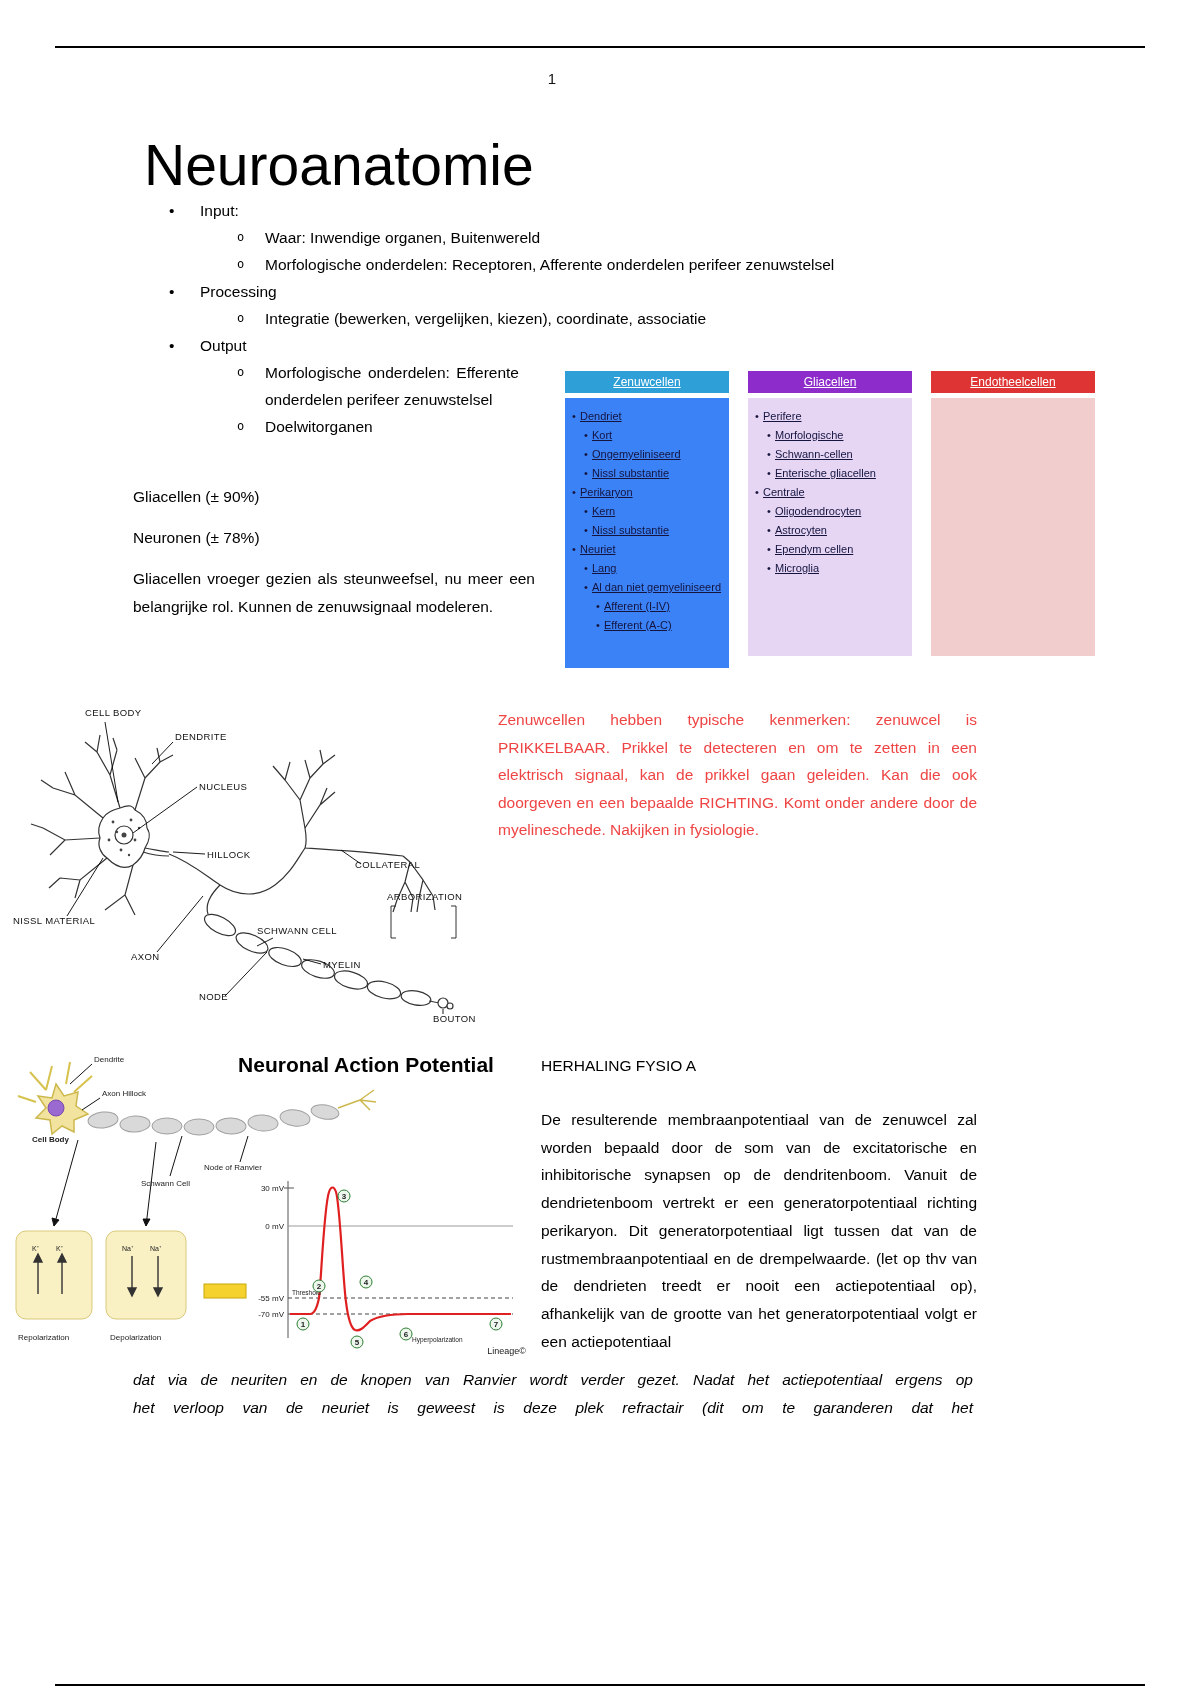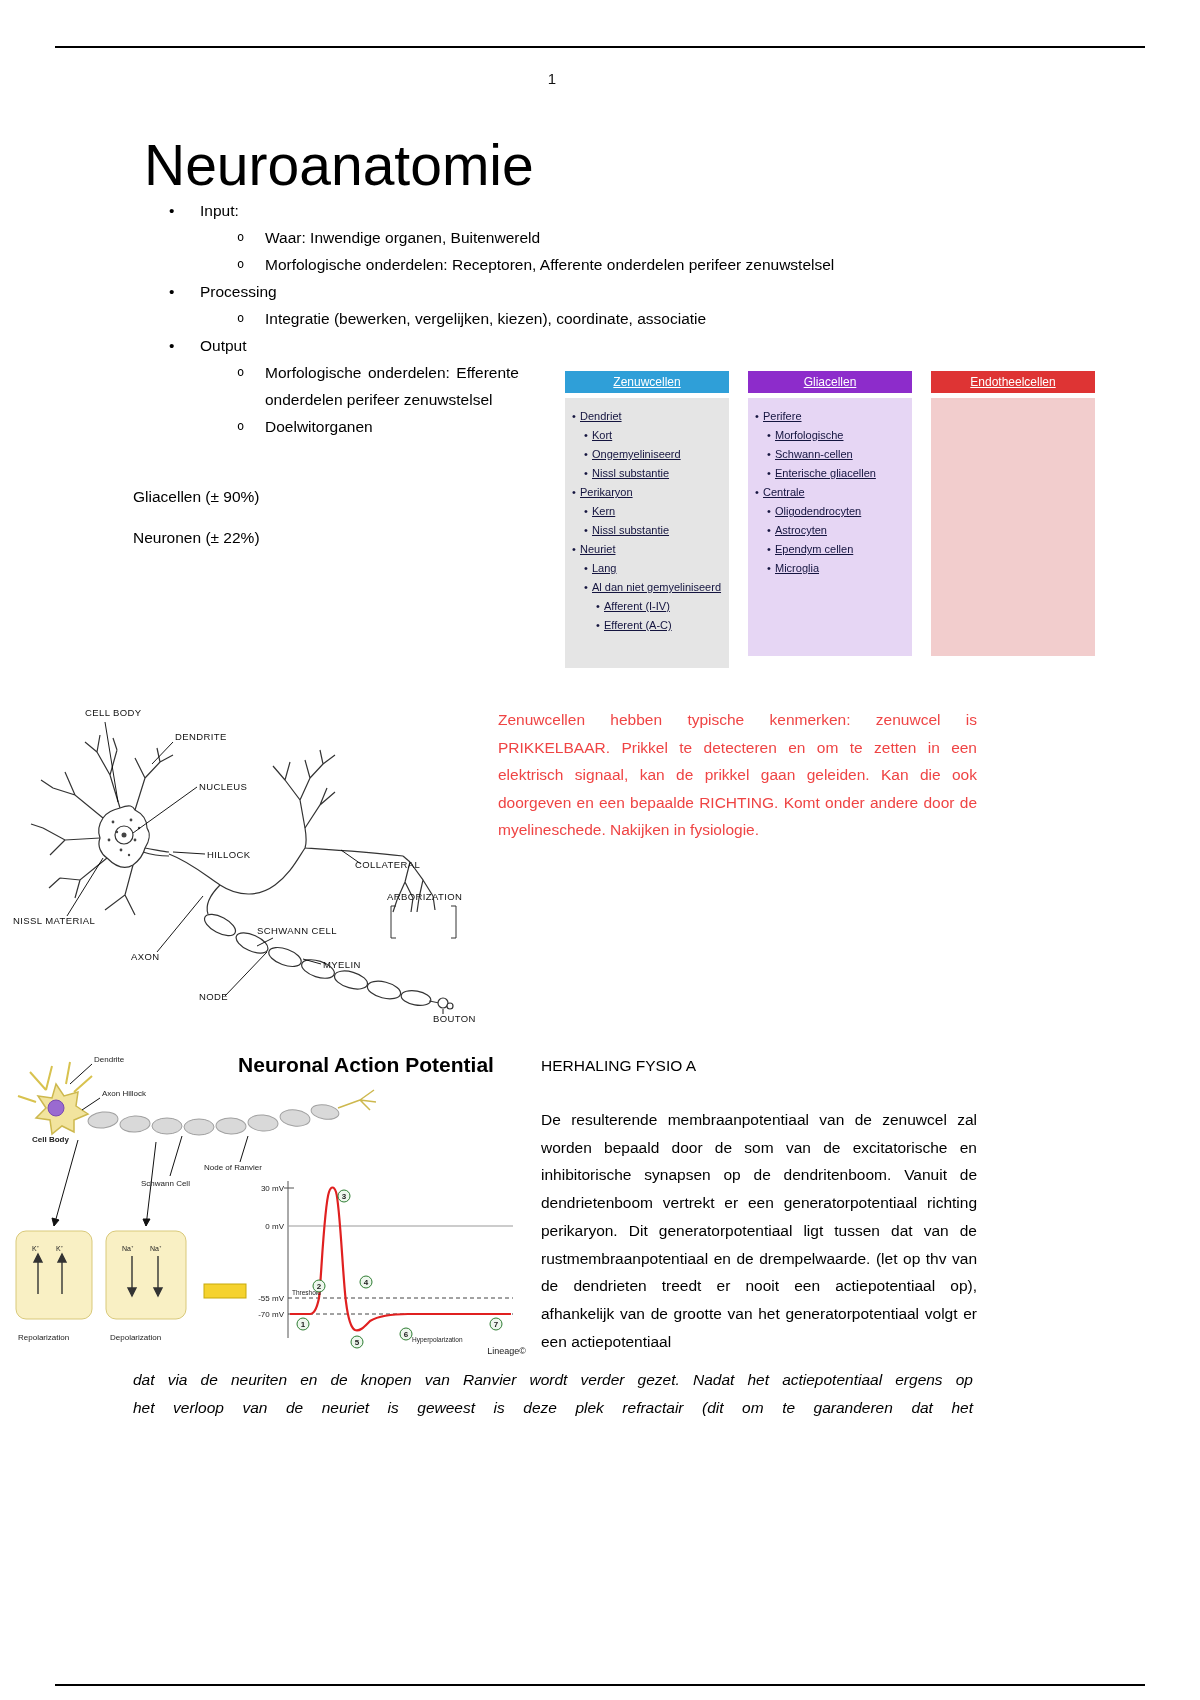--- a/index.html
+++ b/index.html
@@ -23,21 +23,21 @@
   .intro { position:absolute; left:133px; top:483px; width:402px; font-size:15.5px; color:#000; }
   .intro .ln { line-height:27px; }
   .intro .ln + .ln { margin-top:14px; }
   .intro .para { margin-top:14px; line-height:27.5px; text-align:justify; }
 
   .boxes { position:absolute; left:565px; top:371px; display:flex; gap:19px; }
   .box { width:164px; }
   .bx-head { height:22px; line-height:22px; text-align:center; color:#fff; font-size:12px; text-decoration:underline; }
   .bh-blue { background:#2f9fd8; } .bh-purple { background:#8d2ccb; } .bh-red { background:#de3434; }
   .bx-body { margin-top:5px; padding:9px 5px 8px 4px; }
-  .bb-blue { background:#e5e5e5; height:270px; }
+  .bb-blue { background:#3b82f6; height:270px; }
   .bb-purple { background:#e6d6f4; height:258px; }
   .bb-red { background:#f2cdcd; height:258px; }
   .bi { position:relative; font-size:11px; line-height:19px; color:#14143f; }
   .bi span { text-decoration:underline; }
   .lv1 { padding-left:11px; } .lv1::before { content:"\2022"; position:absolute; left:3px; }
   .lv2 { padding-left:23px; } .lv2::before { content:"\2022"; position:absolute; left:15px; }
   .lv3 { padding-left:35px; } .lv3::before { content:"\2022"; position:absolute; left:27px; }
 
   .neuron { position:absolute; left:5px; top:700px; }
   .neuron text { font-size:9.5px; letter-spacing:0.4px; fill:#111; font-family:"Liberation Sans",sans-serif; }
@@ -75,21 +75,22 @@
     <div class="o2"><span class="jtxt">Integratie (bewerken, vergelijken, kiezen), coordinate, associatie</span></div>
     <div class="o1"><span>Output</span></div>
     <div class="o2 narrow">
         <span class="jtxt">Morfologische onderdelen: Efferente onderdelen perifeer zenuwstelsel</span>
       </div>
     <div class="o2"><span class="jtxt">Doelwitorganen</span></div>
   </div>
 
   <div class="intro">
     <div class="ln">Gliacellen (± 90%)</div>
-    <div class="ln">Neuronen (± 22%)</div>
+    <div class="ln">Neuronen (± 78%)</div>
+    <div class="para">Gliacellen vroeger gezien als steunweefsel, nu meer een belangrijke rol. Kunnen de zenuwsignaal modeleren.</div>
   </div>
 
   <div class="boxes">
     <div class="box">
       <div class="bx-head bh-blue">Zenuwcellen</div>
       <div class="bx-body bb-blue">
         <div class="bi lv1"><span>Dendriet</span></div>
         <div class="bi lv2"><span>Kort</span></div>
         <div class="bi lv2"><span>Ongemyeliniseerd</span></div>
         <div class="bi lv2"><span>Nissl substantie</span></div>

